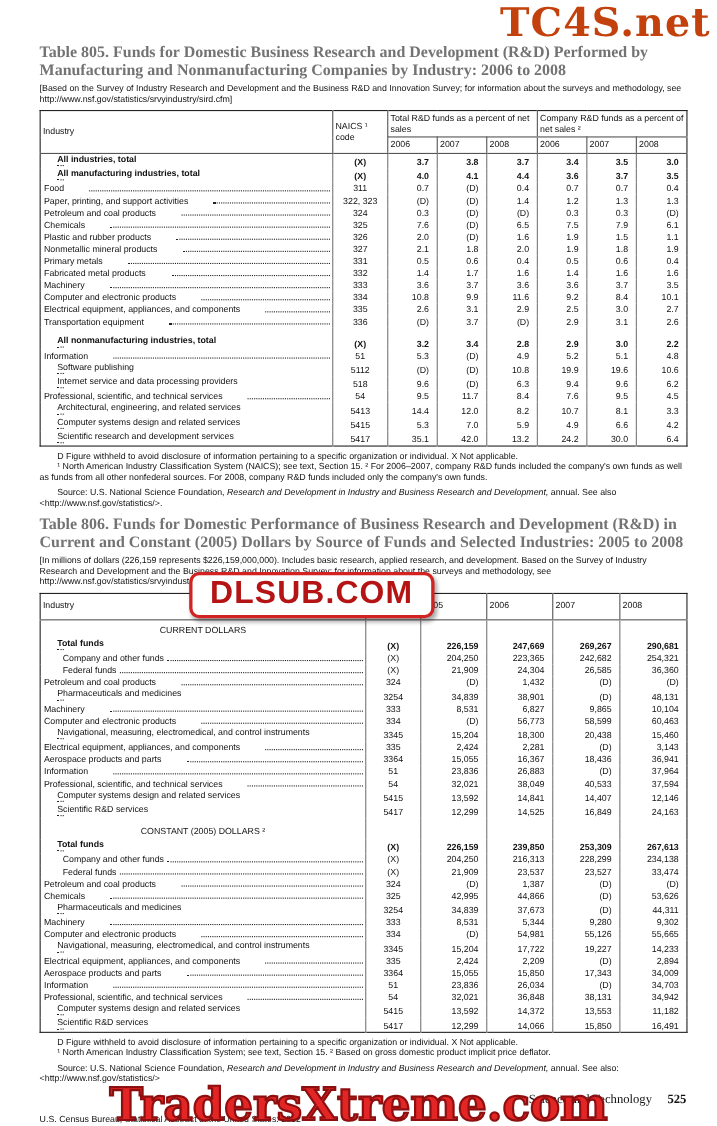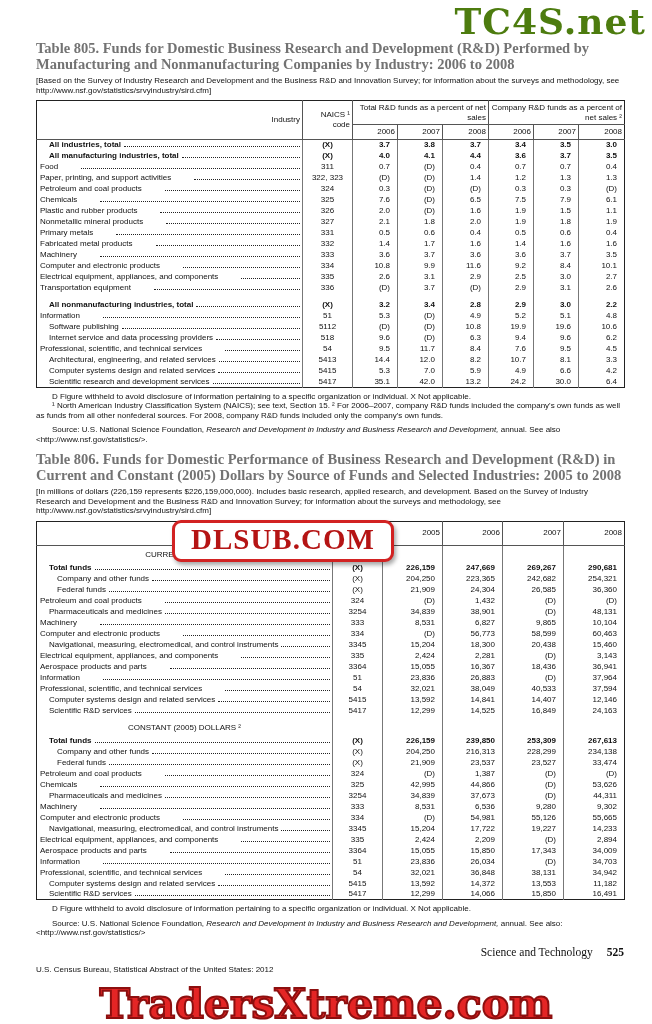--- a/index.html
+++ b/index.html
@@ -5,46 +5,46 @@
   * { box-sizing: border-box; margin: 0; padding: 0; }
   html, body { width: 652px; height: 1024px; }
   body { background: #fff; color: #111; font-family: "Liberation Sans", sans-serif; position: relative; overflow: hidden; }
   .page { position: absolute; inset: 0; padding: 40px 28px 0 36px; }
 
   .title { font-family: "Liberation Serif", serif; font-weight: bold; color: #737373; font-size: 14.5px; line-height: 16px; margin-bottom: 4px; }
   .title-806 { margin-top: 7px; }
   .note { font-size: 8px; line-height: 9.5px; margin-bottom: 5px; }
 
   table.dtable { border-collapse: collapse; width: 588px; table-layout: fixed; font-size: 8px; border: 1.5px solid #222; margin-bottom: 4px; }
-  .dtable th { font-weight: normal; text-align: right; vertical-align: middle; padding: 2px 2px; line-height: 9.5px; border-left: 1px solid #555; border-bottom: 1px solid #555; }
+  .dtable th { font-weight: normal; text-align: left; vertical-align: middle; padding: 2px 2px; line-height: 9.5px; border-left: 1px solid #555; border-bottom: 1px solid #555; }
   .dtable th.first { border-left: none; }
   .dtable td { border-left: 1px solid #777; height: 11px; line-height: 10px; vertical-align: bottom; padding: 0 2px; }
   .dtable td.stub { border-left: none; padding: 0; }
   .dtable td.val { text-align: right; padding-right: 7px; }
   .dtable td.naics { text-align: center; }
   .dtable tr.bold td { font-weight: bold; }
   .dtable tr.gap td { padding-top: 7px; }
   .dtable td.section { text-align: center; padding: 4px 0 2px; }
   .lw { display: flex; align-items: baseline; }
   .lbl { white-space: nowrap; }
   .dots { flex: 1 1 auto; min-width: 6px; margin: 0 2px 2px 3px; border-bottom: 1.2px dotted #222; height: 1px; }
   .i0 { padding-left: 3px; gap: 20px; }
-  .i1 { padding-left: 12px; }
+  .i1 { padding-left: 12px; flex-direction: column; }
   .i2 { padding-left: 20px; }
 
   .fn { font-size: 8px; line-height: 9.5px; text-indent: 16px; }
   .src { font-size: 8px; line-height: 9.5px; text-indent: 16px; margin-top: 5px; margin-bottom: 3px; }
   .src i { font-style: italic; }
 
   .pageref { text-align: right; font-family: "Liberation Serif", serif; font-size: 11.5px; margin-top: 8px; }
   .pageref .pnum { font-weight: bold; margin-left: 14px; }
   .footer-line { font-size: 8px; margin-top: 7px; }
 
-  .wm-top { position: absolute; top: 0px; right: 6px; font-family: "DejaVu Serif", serif; font-weight: bold; font-size: 36px; color: #4d7c0f; letter-spacing: 1px; z-index: 6; }
-  .wm-mid { position: absolute; top: 520px; left: 172px; z-index: 6; background: #fff; border: 3px solid #d22222; border-radius: 9px; padding: 0 16px 3px; font-family: Liberation Serif, serif; font-weight: bold; font-size: 29px; color: #b51414; letter-spacing: 1px; box-shadow: 2px 3px 4px rgba(0,0,0,0.35); }
+  .wm-top { position: absolute; top: 0px; right: 6px; font-family: "DejaVu Serif", serif; font-weight: bold; font-size: 36px; color: #c2410c; letter-spacing: 1px; z-index: 6; }
+  .wm-mid { position: absolute; top: 520px; left: 172px; z-index: 6; background: #fff; border: 3px solid #d22222; border-radius: 9px; padding: 0 16px 3px; font-family: Liberation Sans, sans-serif; font-weight: bold; font-size: 29px; color: #b51414; letter-spacing: 1px; box-shadow: 2px 3px 4px rgba(0,0,0,0.35); }
   .wm-bottom { position: absolute; bottom: -4px; left: 50%; transform: translateX(-50%); z-index: 6; font-family: "DejaVu Serif", serif; font-weight: bold; font-size: 41px; white-space: nowrap; color: #e42525; -webkit-text-stroke: 2px #8d0f0f; text-shadow: 0 0 1px #8d0f0f; }
 </style>
 </head>
 <body>
 
 <div class="page">
 
   <div class="wm-top">TC4S.net</div>
 
   <h1 class="title">Table 805. Funds for Domestic Business Research and Development (R&amp;D) Performed by Manufacturing and Nonmanufacturing Companies by Industry: 2006 to 2008</h1>
@@ -716,21 +716,21 @@
         </tr>
         <tr>
           <td class="stub">
             <div class="lw i0">
               <span class="lbl">Machinery</span>
               <span class="dots"></span>
             </div>
           </td>
           <td class="naics">333</td>
           <td class="val">8,531</td>
-          <td class="val">6,536</td>
+          <td class="val">5,344</td>
           <td class="val">9,280</td>
           <td class="val">9,302</td>
         </tr>
         <tr>
           <td class="stub">
             <div class="lw i0">
               <span class="lbl">Computer and electronic products</span>
               <span class="dots"></span>
             </div>
           </td>
@@ -828,20 +828,21 @@
           <td class="naics">5417</td>
           <td class="val">12,299</td>
           <td class="val">14,066</td>
           <td class="val">15,850</td>
           <td class="val">16,491</td>
         </tr>
       </tbody>
   </table>
 
   <p class="fn">D Figure withheld to avoid disclosure of information pertaining to a specific organization or individual. X Not applicable.</p>
+  <p class="fn">¹ North American Industry Classification System; see text, Section 15. ² Based on gross domestic product implicit price deflator.</p>
   <p class="src"><span>Source: U.S. National Science Foundation, </span><i>Research and Development in Industry and Business Research and Development,</i><span> annual. See also: &lt;http://www.nsf.gov/statistics/&gt;</span></p>
 
   <div class="pageref">
     <span>Science and Technology</span><span class="pnum">525</span>
   </div>
   <div class="footer-line">U.S. Census Bureau, Statistical Abstract of the United States: 2012</div>
 
   <div class="wm-mid">DLSUB.COM</div>
   <div class="wm-bottom">TradersXtreme.com</div>
 

